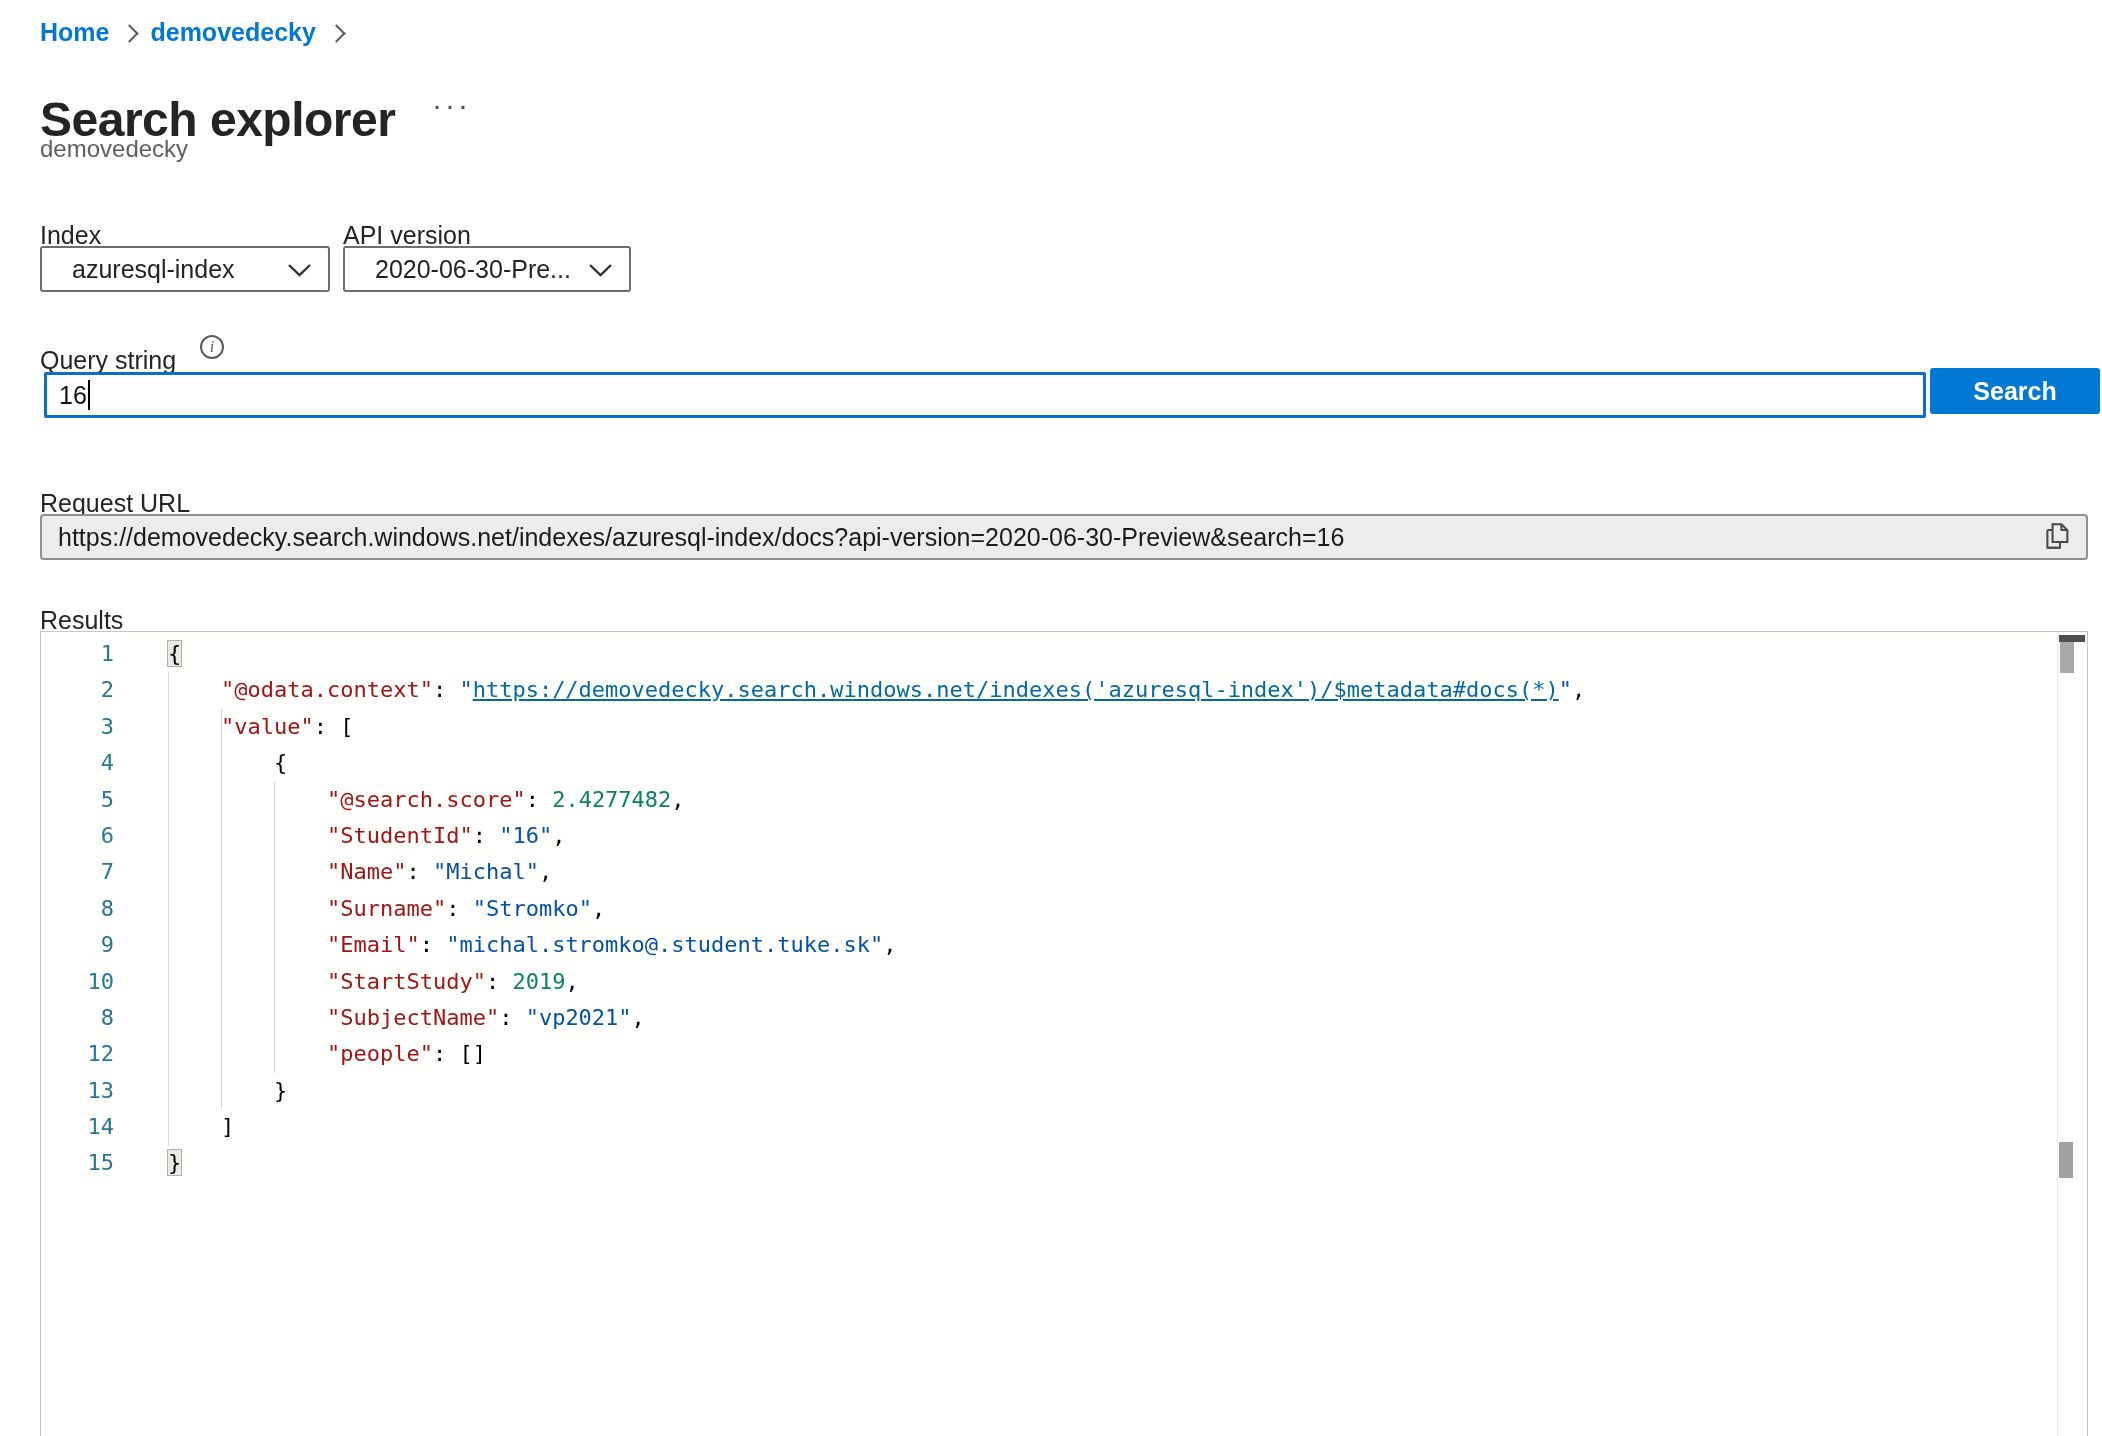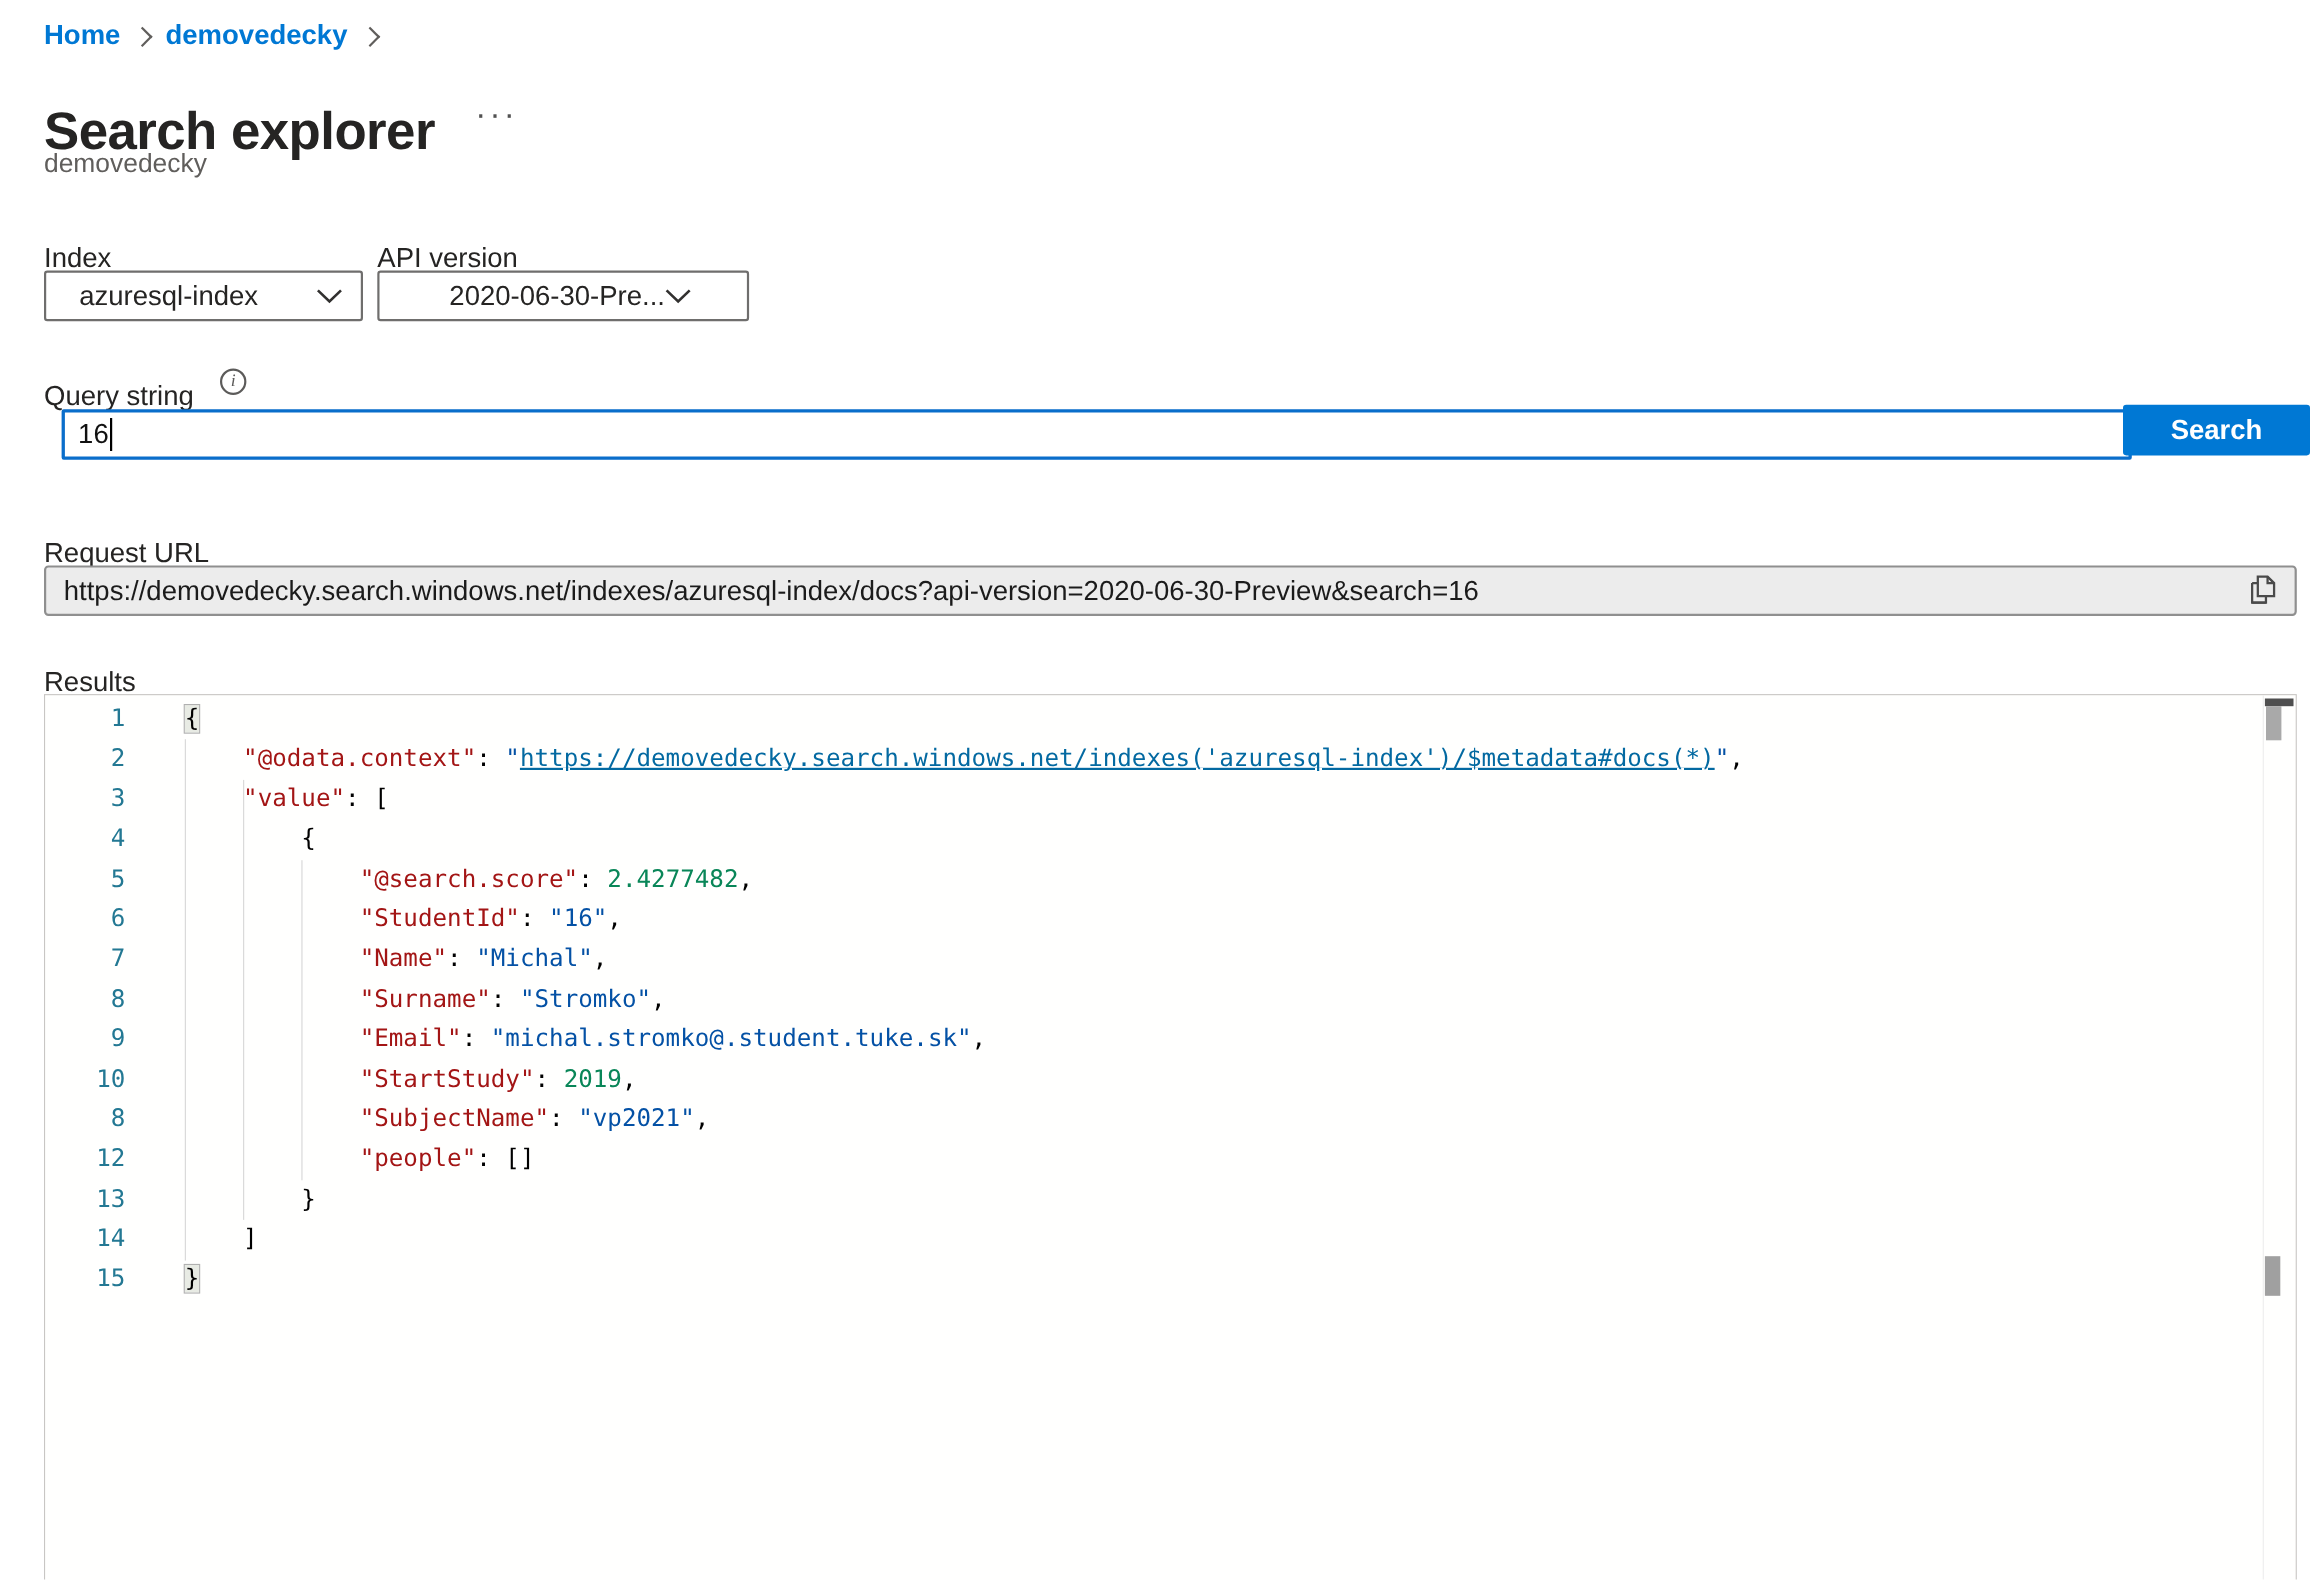--- a/index.html
+++ b/index.html
@@ -27,31 +27,31 @@
   .lbl-api{left:343px;top:205px;}
   .lbl-query{left:40px;top:330px;}
   .lbl-requrl{left:40px;top:473px;}
   .lbl-results{left:40px;top:590px;}
 
   
   .dropdown{height:46px;border:2px solid #6f6e6d;border-radius:3px;background:#fff;
     display:flex;align-items:center;justify-content:space-between;
     padding:0 16px;font-size:25px;color:#252423;cursor:pointer;box-sizing:border-box;}
   .dd-index{left:40px;top:246px;width:290px;}
-  .dd-api{left:343px;top:246px;width:338px;justify-content:center;}
+  .dd-api{left:343px;top:246px;width:288px;}
   .dd-index .dd-val{margin-left:14px;}
   .dd-api .dd-val{margin-left:14px;white-space:nowrap;overflow:hidden;}
 
   
   .info-icon{left:200px;top:335px;width:24px;height:24px;border:2px solid #5c5b5a;border-radius:50%;
     font-size:16px;color:#5c5b5a;display:flex;align-items:center;justify-content:center;
     font-family:"Liberation Serif",serif;font-style:italic;cursor:pointer;box-sizing:border-box;}
 
   
-  .query-input{left:56px;top:372px;width:1882px;height:46px;border:3px solid #0a6ecb;border-radius:2px;
+  .query-input{left:44px;top:372px;width:1882px;height:46px;border:3px solid #0a6ecb;border-radius:2px;
     background:#fff;display:flex;align-items:center;padding-left:12px;font-size:25px;color:#111;
     box-sizing:border-box;cursor:text;}
   .caret{width:2px;height:30px;background:#000;margin-left:1px;}
 
   .search-btn{left:1930px;top:368px;width:170px;height:46px;background:#0078d4;border:none;border-radius:3px;
     color:#fff;font-size:25px;font-weight:600;font-family:"Liberation Sans",sans-serif;
     display:flex;align-items:center;justify-content:center;cursor:pointer;}
 
   
   .url-bar{left:40px;top:514px;width:2048px;height:46px;background:#ececec;border:2px solid #8f8f8f;

